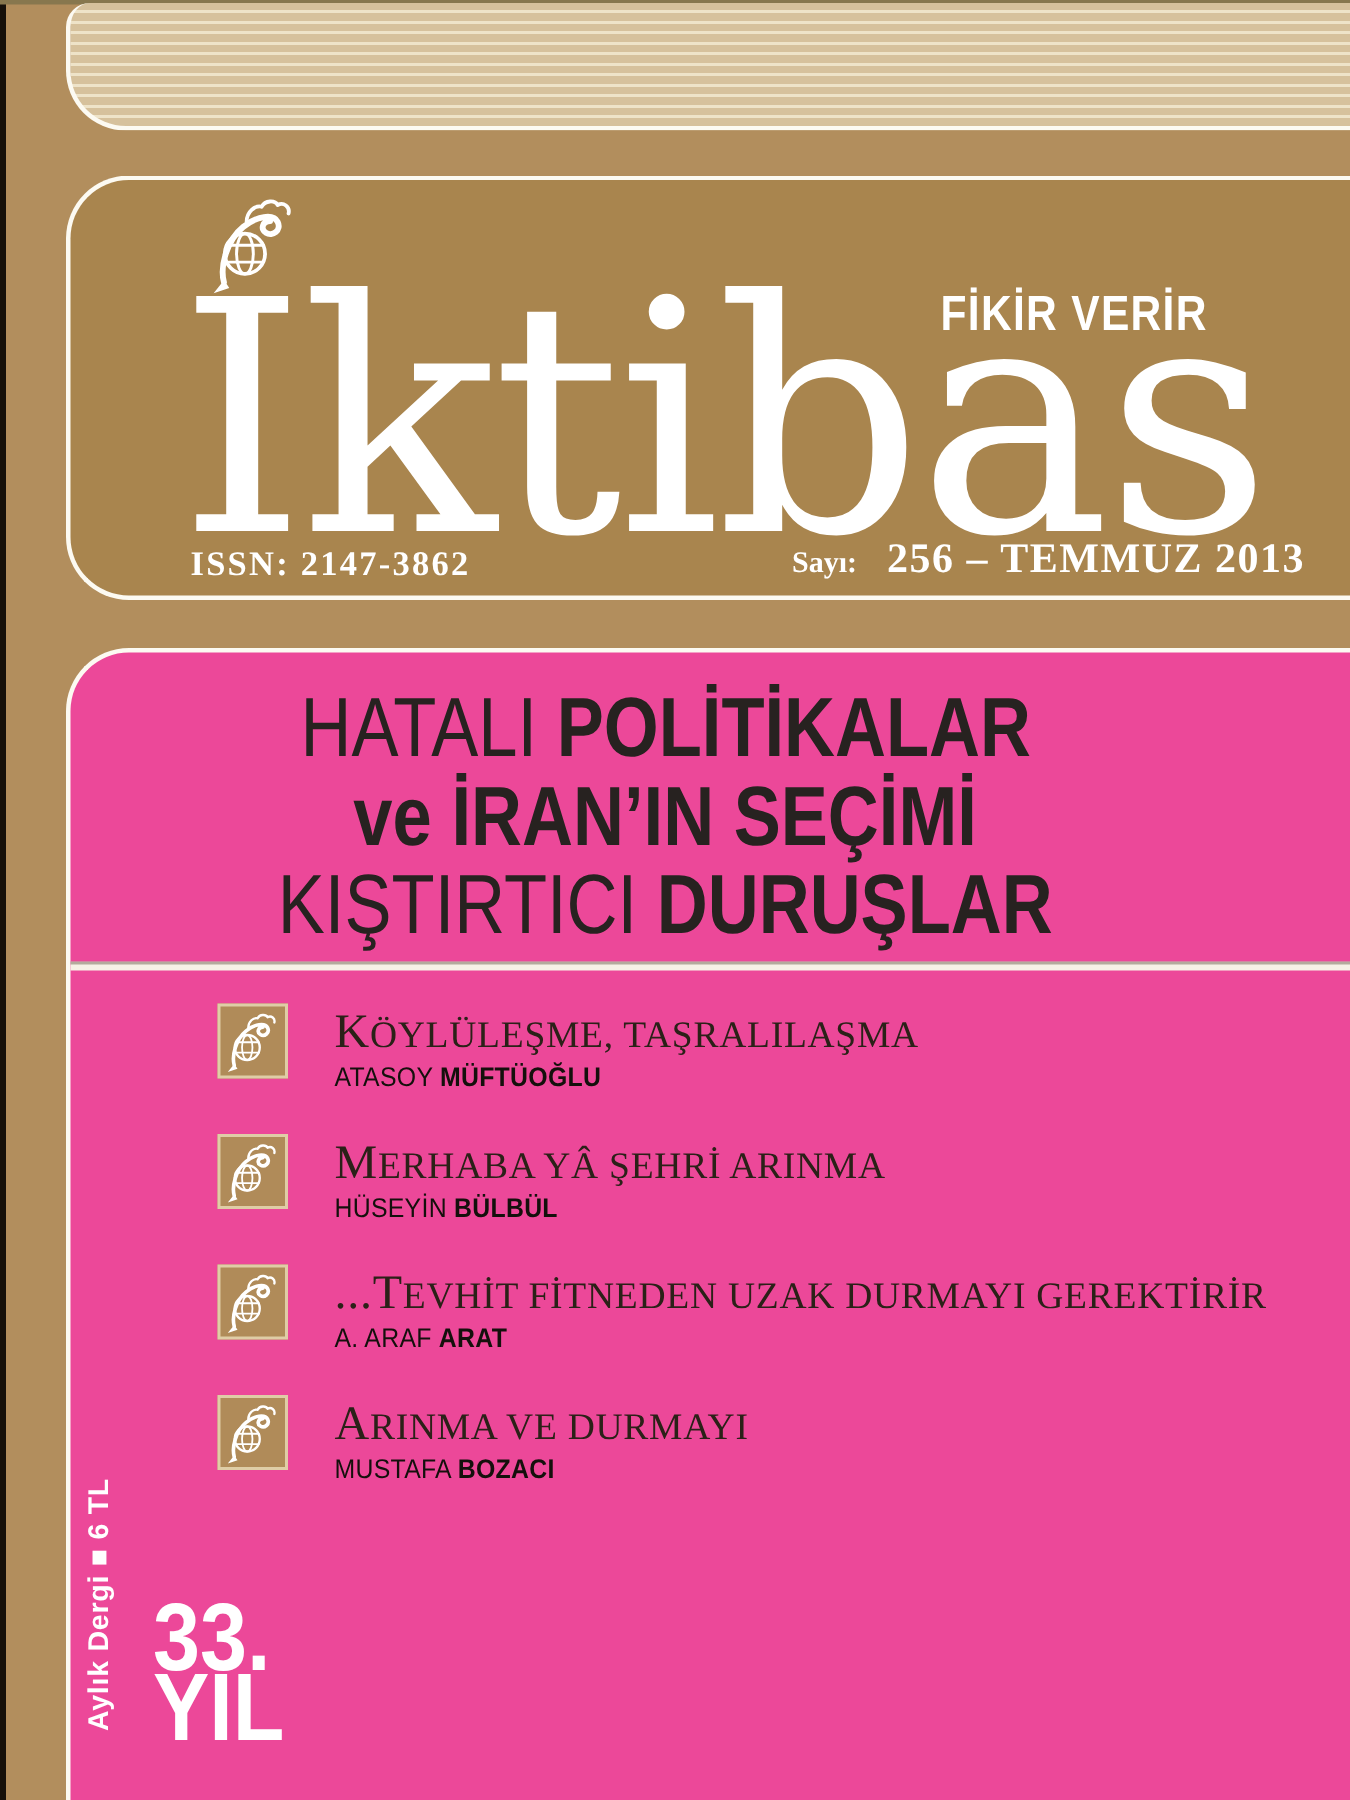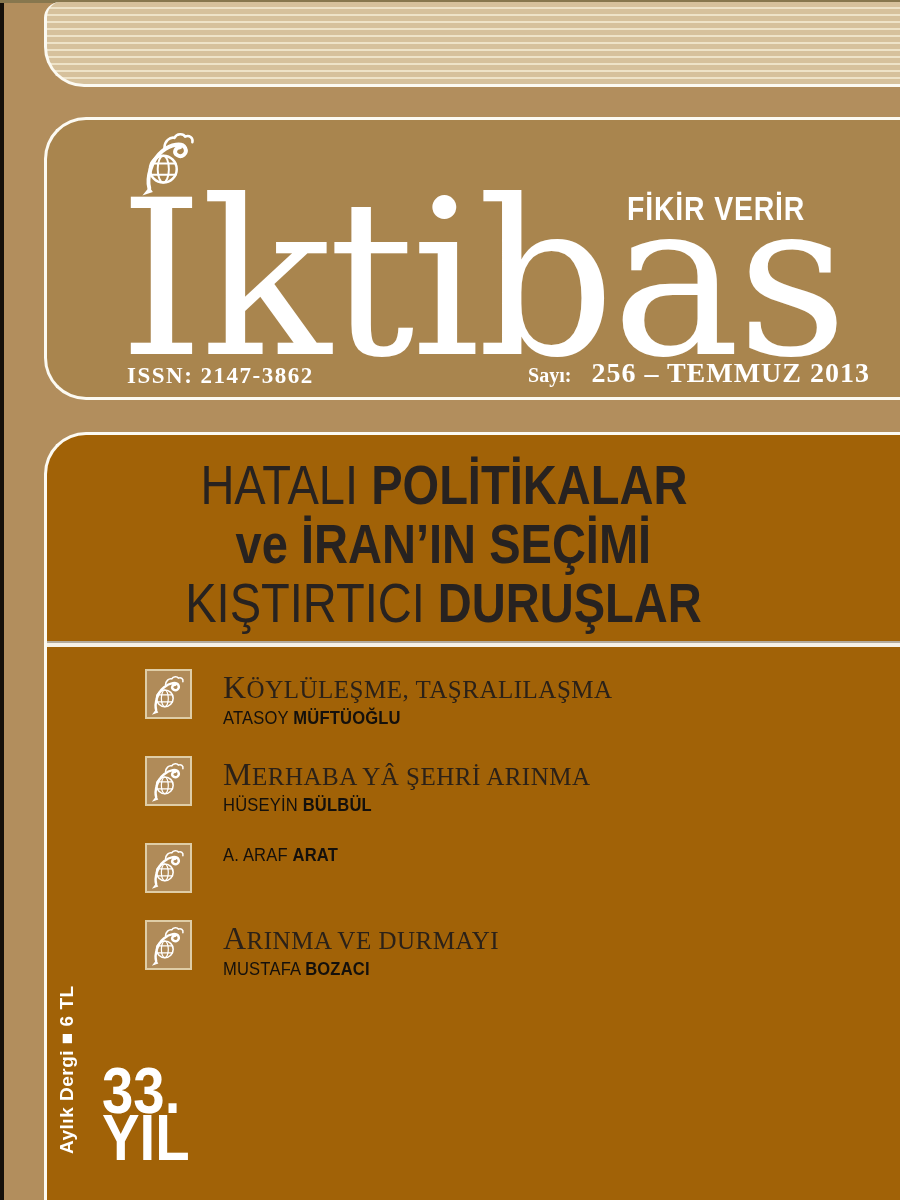--- a/index.html
+++ b/index.html
@@ -50,21 +50,21 @@
     position:absolute;right:30px;bottom:8px;
     display:flex;align-items:baseline;gap:20px;
     font-family:"Liberation Serif",serif;font-weight:bold;color:#ffffff;
   }
   .issue-label{font-size:20px;}
   .issue-value{font-size:28px;letter-spacing:1px;}
 
   .content{
     top:432px;height:765px;
     border-bottom:none;
-    background:#a16207;
+    background:#ec4899;
     border-radius:42px 0 0 0;
   }
   .headline{
     padding-top:20px;padding-right:60px;
     text-align:center;color:#272220;
     font-size:56px;line-height:59px;white-space:nowrap;
   }
   .hl-inner{display:inline-block;transform:scaleX(0.84);transform-origin:center;}
   .hl-reg{font-weight:normal;}
   .hl-bold{font-weight:bold;}
@@ -172,20 +172,21 @@
       </div>
     </div>
 
     <div class="article">
       <span class="art-icon">
           <svg viewBox="0 0 100 118">
             <use href="#quill"></use>
           </svg>
         </span>
       <div class="art-text">
+        <div class="art-title">...TEVHİT FİTNEDEN UZAK DURMAYI GEREKTİRİR</div>
         <div class="art-author"><span class="af">A. ARAF</span> <span class="al">ARAT</span></div>
       </div>
     </div>
 
     <div class="article">
       <span class="art-icon">
           <svg viewBox="0 0 100 118">
             <use href="#quill"></use>
           </svg>
         </span>

